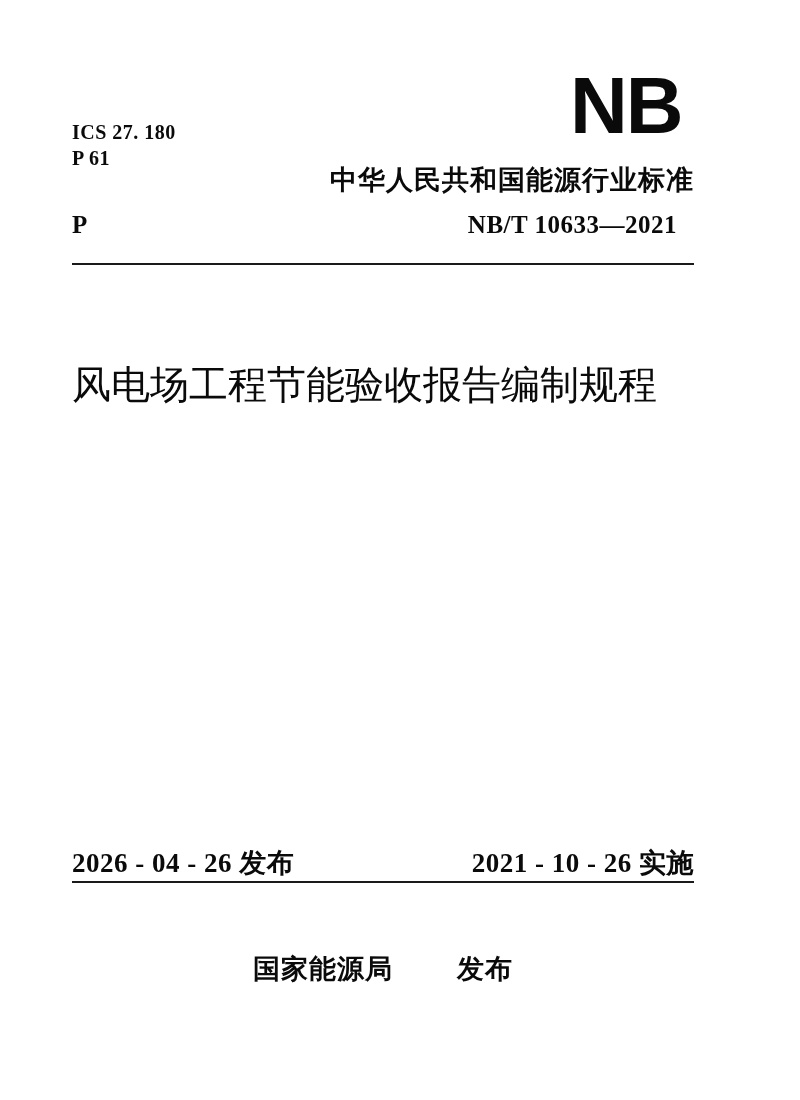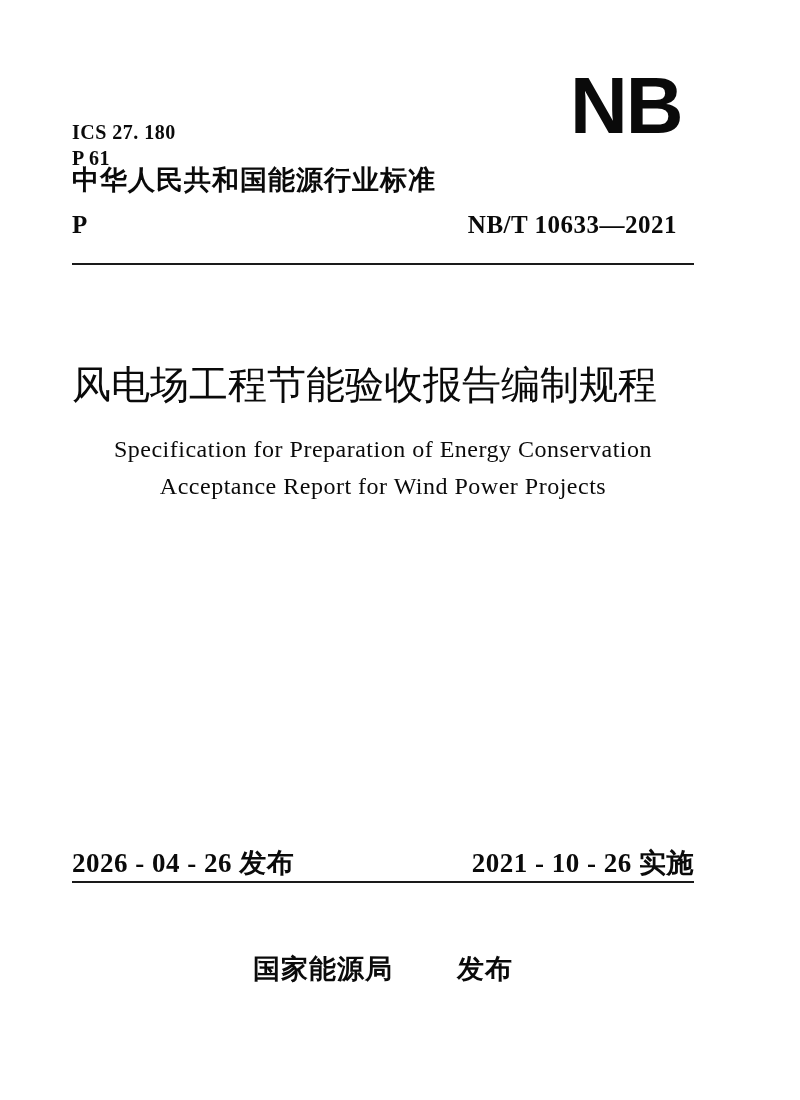--- a/index.html
+++ b/index.html
@@ -41,21 +41,21 @@
     line-height: 84px;
     letter-spacing: -2px;
   }
 
   
   .standard-category {
     position: absolute;
     left: 72px;
     width: 622px;
     top: 162px;
-    text-align: left;
+    text-align: right;
     font-size: 27px;
     font-weight: 600;
     letter-spacing: 1px;
   }
 
   
   .number-row {
     position: absolute;
     left: 72px;
     width: 622px;
@@ -159,24 +159,20 @@
 
   <div class="number-row">
     <span class="record-mark serif">P</span>
     <span class="standard-number serif">NB/T 10633—2021</span>
   </div>
 
   <div class="rule rule-top"></div>
 
   <div class="title-zh serif">风电场工程节能验收报告编制规程</div>
 
-  <div class="title-en serif">
-    <div>Specification for Preparation of Energy Conservation</div>
-    <div>Acceptance Report for Wind Power Projects</div>
-  </div>
 
   <div class="dates-row serif">
     <span class="issue-date">2026 - 04 - 26 发布</span>
     <span class="impl-date">2021 - 10 - 26 实施</span>
   </div>
 
   <div class="rule rule-bottom"></div>
 
   <div class="publisher-row sans">
     <span>国家能源局</span>

